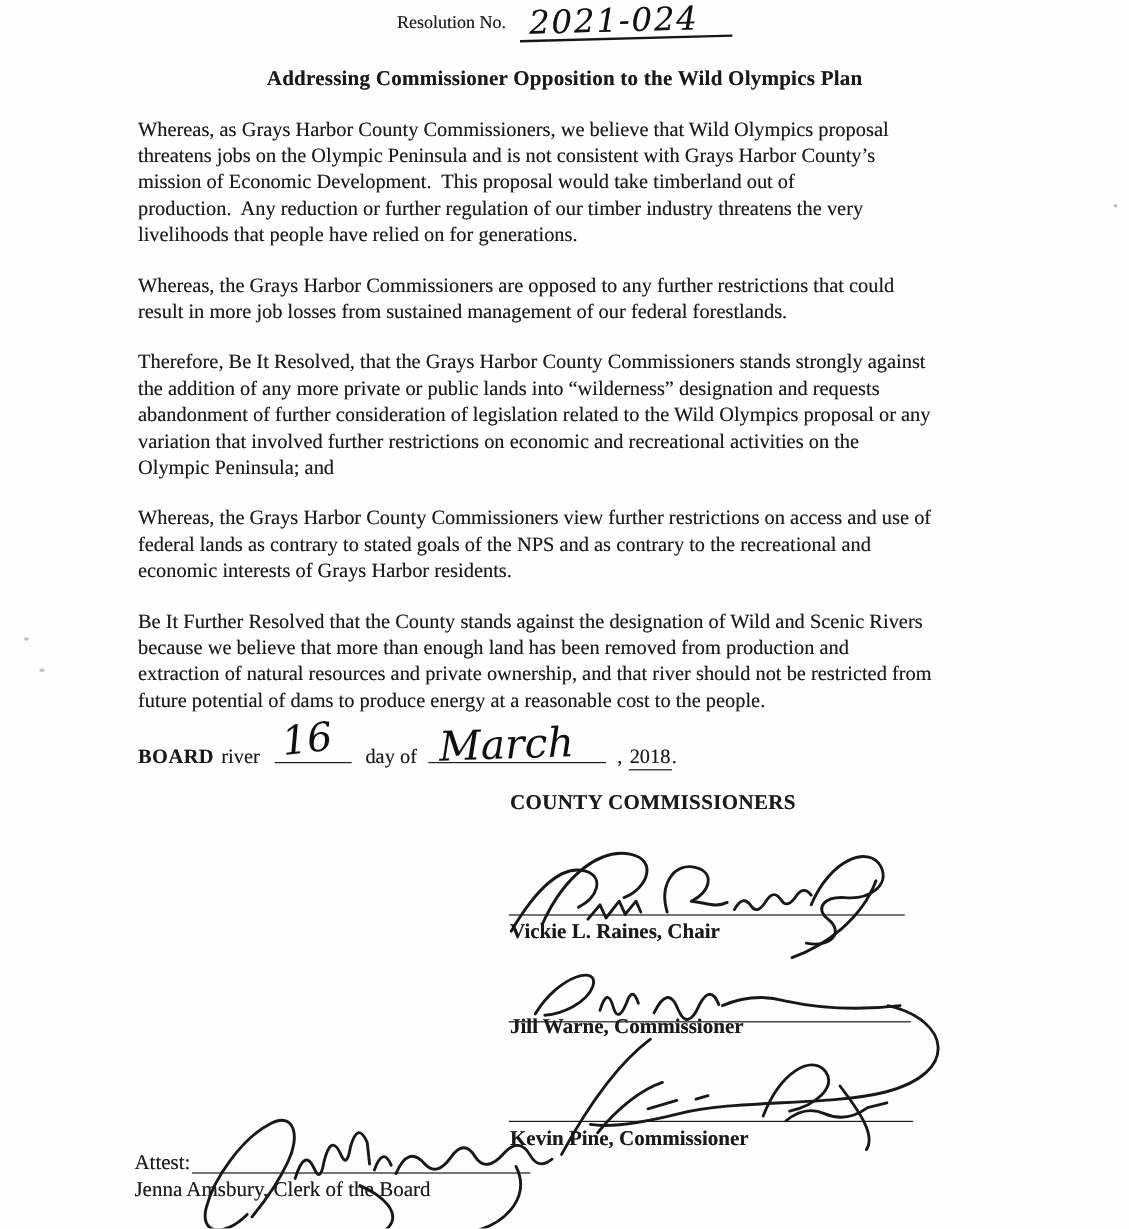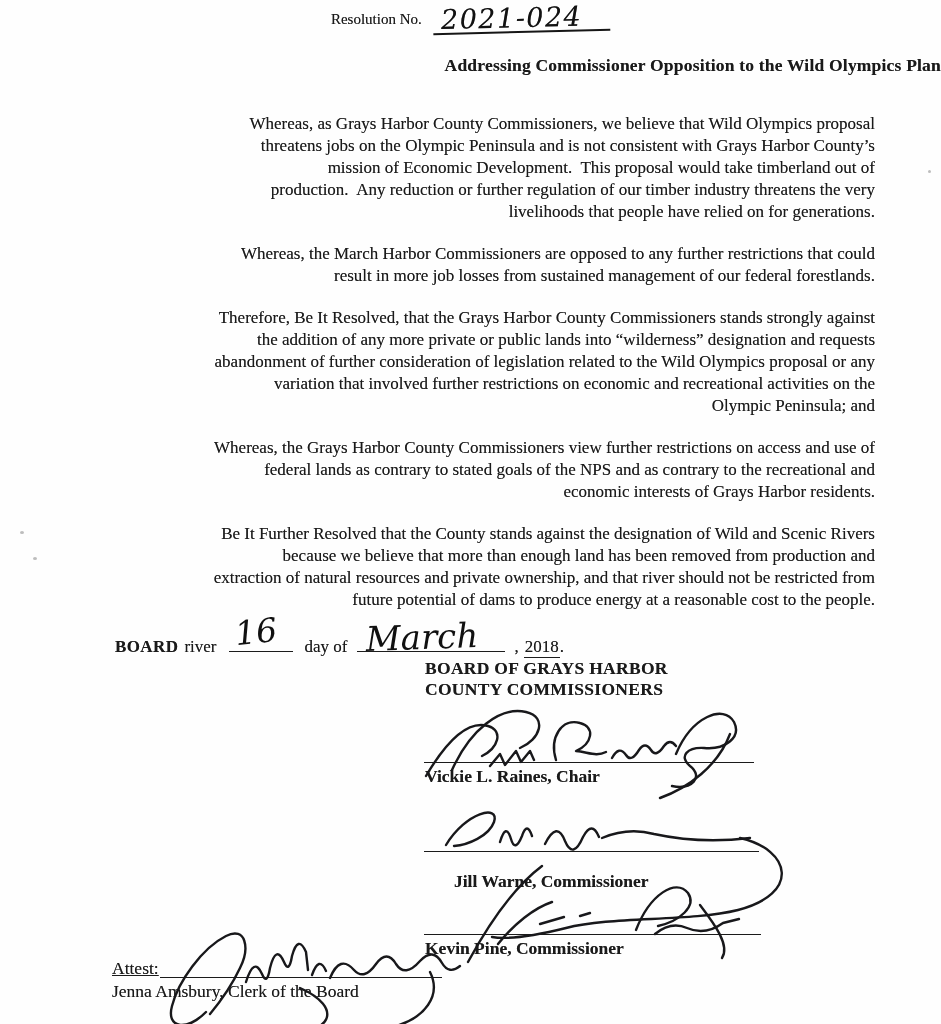--- a/index.html
+++ b/index.html
@@ -12,24 +12,24 @@
   }
   
   .title-row { position:absolute; top:6px; left:0; width:100%; text-align:center; white-space:nowrap; }
   .res-label { font-weight:normal; font-size:15px; }
   .hand-number {
     display:inline-block; font-family:"DejaVu Serif", serif; font-style:italic;
     font-size:27px; line-height:24px; letter-spacing:1.5px;
     border-bottom:2px solid #161616; padding:0 28px 1px 8px; margin-left:7px;
     vertical-align:-3px; transform:rotate(-1.5deg); color:#121212;
   }
-  .doc-title { position:absolute; top:55px; left:0; width:100%; text-align:right;
+  .doc-title { position:absolute; top:55px; left:0; width:100%; text-align:center;
     font-weight:bold; font-size:17.5px; letter-spacing:0.2px; }
   
-  .body-text { position:absolute; left:115px; top:113px; width:760px; font-size:17px;text-align:right; }
+  .body-text { position:absolute; left:115px; top:97px; width:760px; font-size:17px; }
   .body-text p { margin:0 0 20px 0; line-height:22px; white-space:pre; }
   .passed-row { display:flex; align-items:baseline; gap:6px; font-size:17px; margin-top:4px; }
   .passed-word { font-weight:bold; letter-spacing:0.4px; }
   .blank { display:inline-block; position:relative; border-bottom:1.8px solid #1c1c1c; height:20px; }
   .blank.day { width:64px; margin:0 6px; }
   .blank.month { width:148px; margin:0 4px; }
   .hand { position:absolute; bottom:0; left:50%; white-space:nowrap;
     font-family:"DejaVu Serif", serif; font-style:italic; color:#101010; text-shadow:none; }
   .day-hand { font-size:33px; transform:translateX(-62%) rotate(-6deg); }
   .month-hand { font-size:34px; bottom:-6px; transform:translateX(-58%) rotate(-2deg); }
@@ -38,23 +38,23 @@
   .year-underline { border-bottom:1.8px solid #1c1c1c; padding:0 1px 1px; }
   
   .board-heading { position:absolute; left:425px; top:658px; font-weight:bold;
     font-size:17.5px; line-height:21px; letter-spacing:0.3px; }
   .sig-line { position:absolute; border-top:1.9px solid #1b1b1b; height:0; }
   #sig-line-1 { left:424px; top:762px; width:330px; }
   #sig-line-2 { left:424px; top:851px; width:335px; }
   #sig-line-3 { left:424px; top:934px; width:337px; }
   .sig-name { position:absolute; left:425px; font-size:17.5px; white-space:nowrap;font-weight:bold; }
   #sig-name-1 { top:766px; }
-  #sig-name-2 { top:871px;margin-left:29px; }
+  #sig-name-2 { top:845px; }
   #sig-name-3 { top:938px; }
-  .attest-label { position:absolute; left:112px; top:958px; font-size:17.5px;text-decoration:underline; }
+  .attest-label { position:absolute; left:112px; top:958px; font-size:17.5px; }
   .attest-line { position:absolute; left:160px; top:977px; width:282px; border-top:1.8px solid #1b1b1b; height:0; }
   .attest-name { position:absolute; left:112px; top:981px; font-size:17.5px; white-space:nowrap; }
   
   svg.signatures { position:absolute; left:0; top:0; pointer-events:none; }
   svg.signatures path { fill:none; stroke:#18181b; stroke-width:2.4; stroke-linecap:round; stroke-linejoin:round; }
   
   .noise-dot { position:absolute; background:#9a9a9a; border-radius:50%; opacity:0.65; }
   #noise-1 { left:20px; top:531px; width:4px; height:3px; }
   #noise-2 { left:33px; top:557px; width:4px; height:3px; }
   #noise-3 { left:928px; top:170px; width:3px; height:3px; }
@@ -70,21 +70,21 @@
   </div>
 
   <div class="doc-title">Addressing Commissioner Opposition to the Wild Olympics Plan</div>
 
   <div class="body-text">
     <p>Whereas, as Grays Harbor County Commissioners, we believe that Wild Olympics proposal
 threatens jobs on the Olympic Peninsula and is not consistent with Grays Harbor County’s
 mission of Economic Development.  This proposal would take timberland out of
 production.  Any reduction or further regulation of our timber industry threatens the very
 livelihoods that people have relied on for generations.</p>
-    <p>Whereas, the March Harbor Commissioners are opposed to any further restrictions that could
+    <p>Whereas, the Grays Harbor Commissioners are opposed to any further restrictions that could
 result in more job losses from sustained management of our federal forestlands.</p>
     <p>Therefore, Be It Resolved, that the Grays Harbor County Commissioners stands strongly against
 the addition of any more private or public lands into “wilderness” designation and requests
 abandonment of further consideration of legislation related to the Wild Olympics proposal or any
 variation that involved further restrictions on economic and recreational activities on the
 Olympic Peninsula; and</p>
     <p>Whereas, the Grays Harbor County Commissioners view further restrictions on access and use of
 federal lands as contrary to stated goals of the NPS and as contrary to the recreational and
 economic interests of Grays Harbor residents.</p>
     <p>Be It Further Resolved that the County stands against the designation of Wild and Scenic Rivers
@@ -100,21 +100,20 @@
       </span>
       <span>day of</span>
       <span class="blank month">
         <span class="hand month-hand">March</span>
       </span>
       <span class="year-group"><span class="comma-span">,</span><span class="year-underline">2018</span><span>.</span></span>
     </div>
   </div>
 
   <div class="board-heading">
-    <div>BOARD OF GRAYS HARBOR</div>
     <div>COUNTY COMMISSIONERS</div>
   </div>
 
   <div class="sig-line" id="sig-line-1"></div>
   <div class="sig-name" id="sig-name-1">Vickie L. Raines, Chair</div>
 
   <div class="sig-line" id="sig-line-2"></div>
   <div class="sig-name" id="sig-name-2">Jill Warne, Commissioner</div>
 
   <div class="sig-line" id="sig-line-3"></div>

